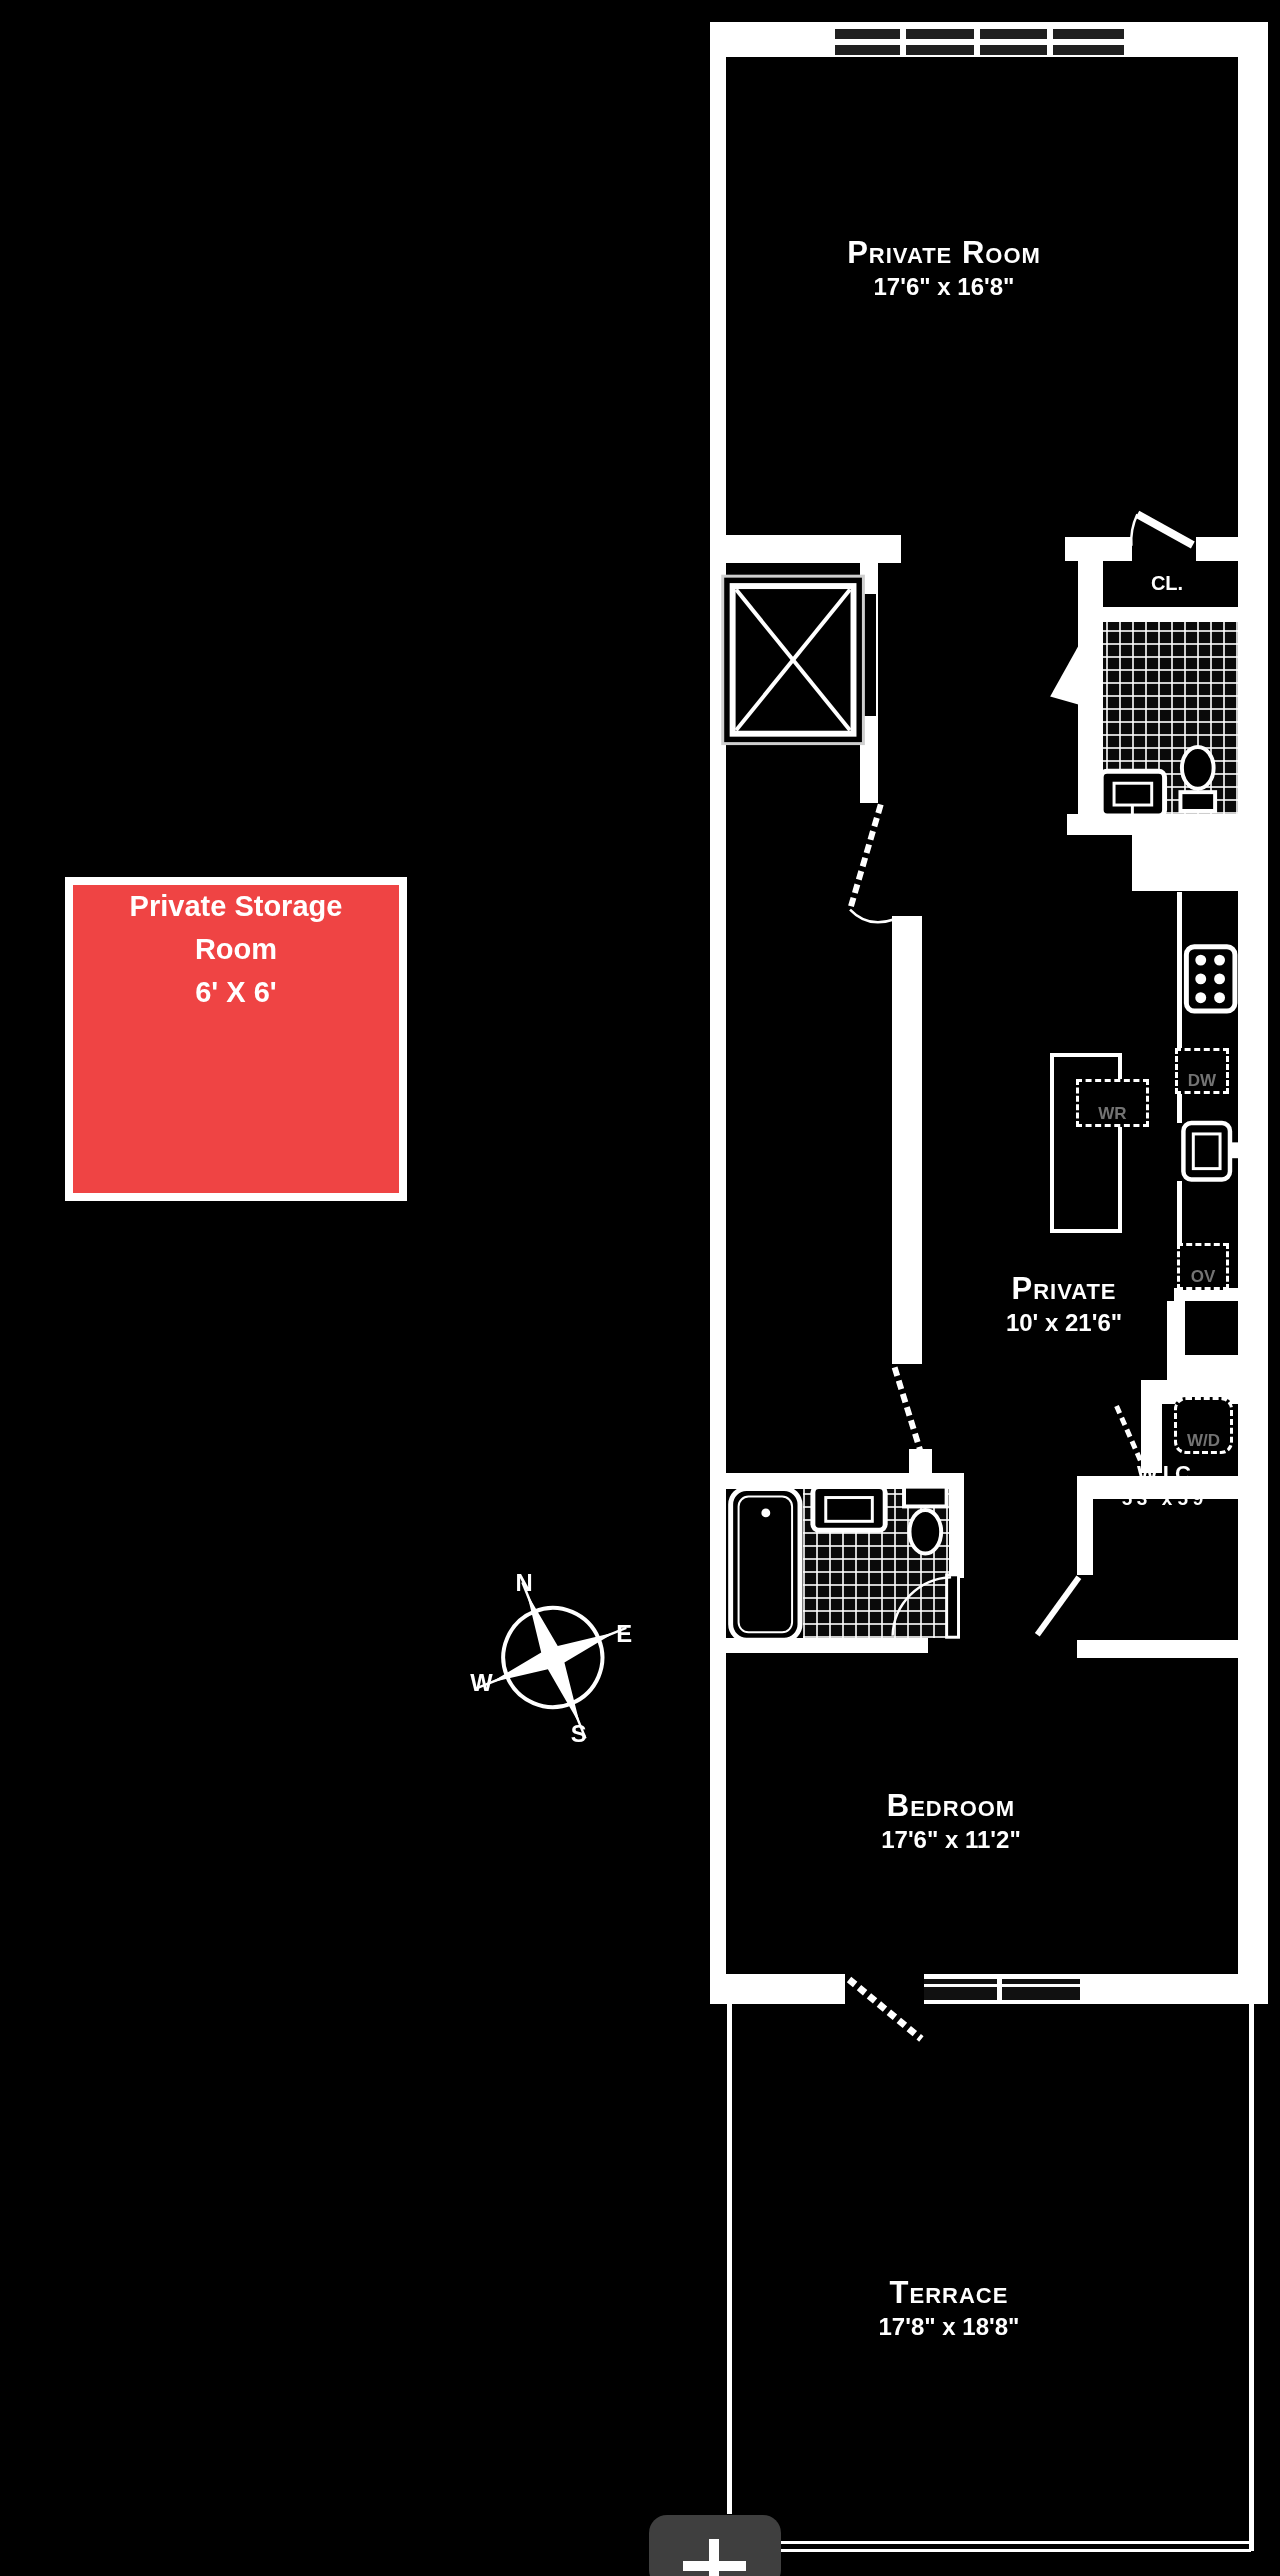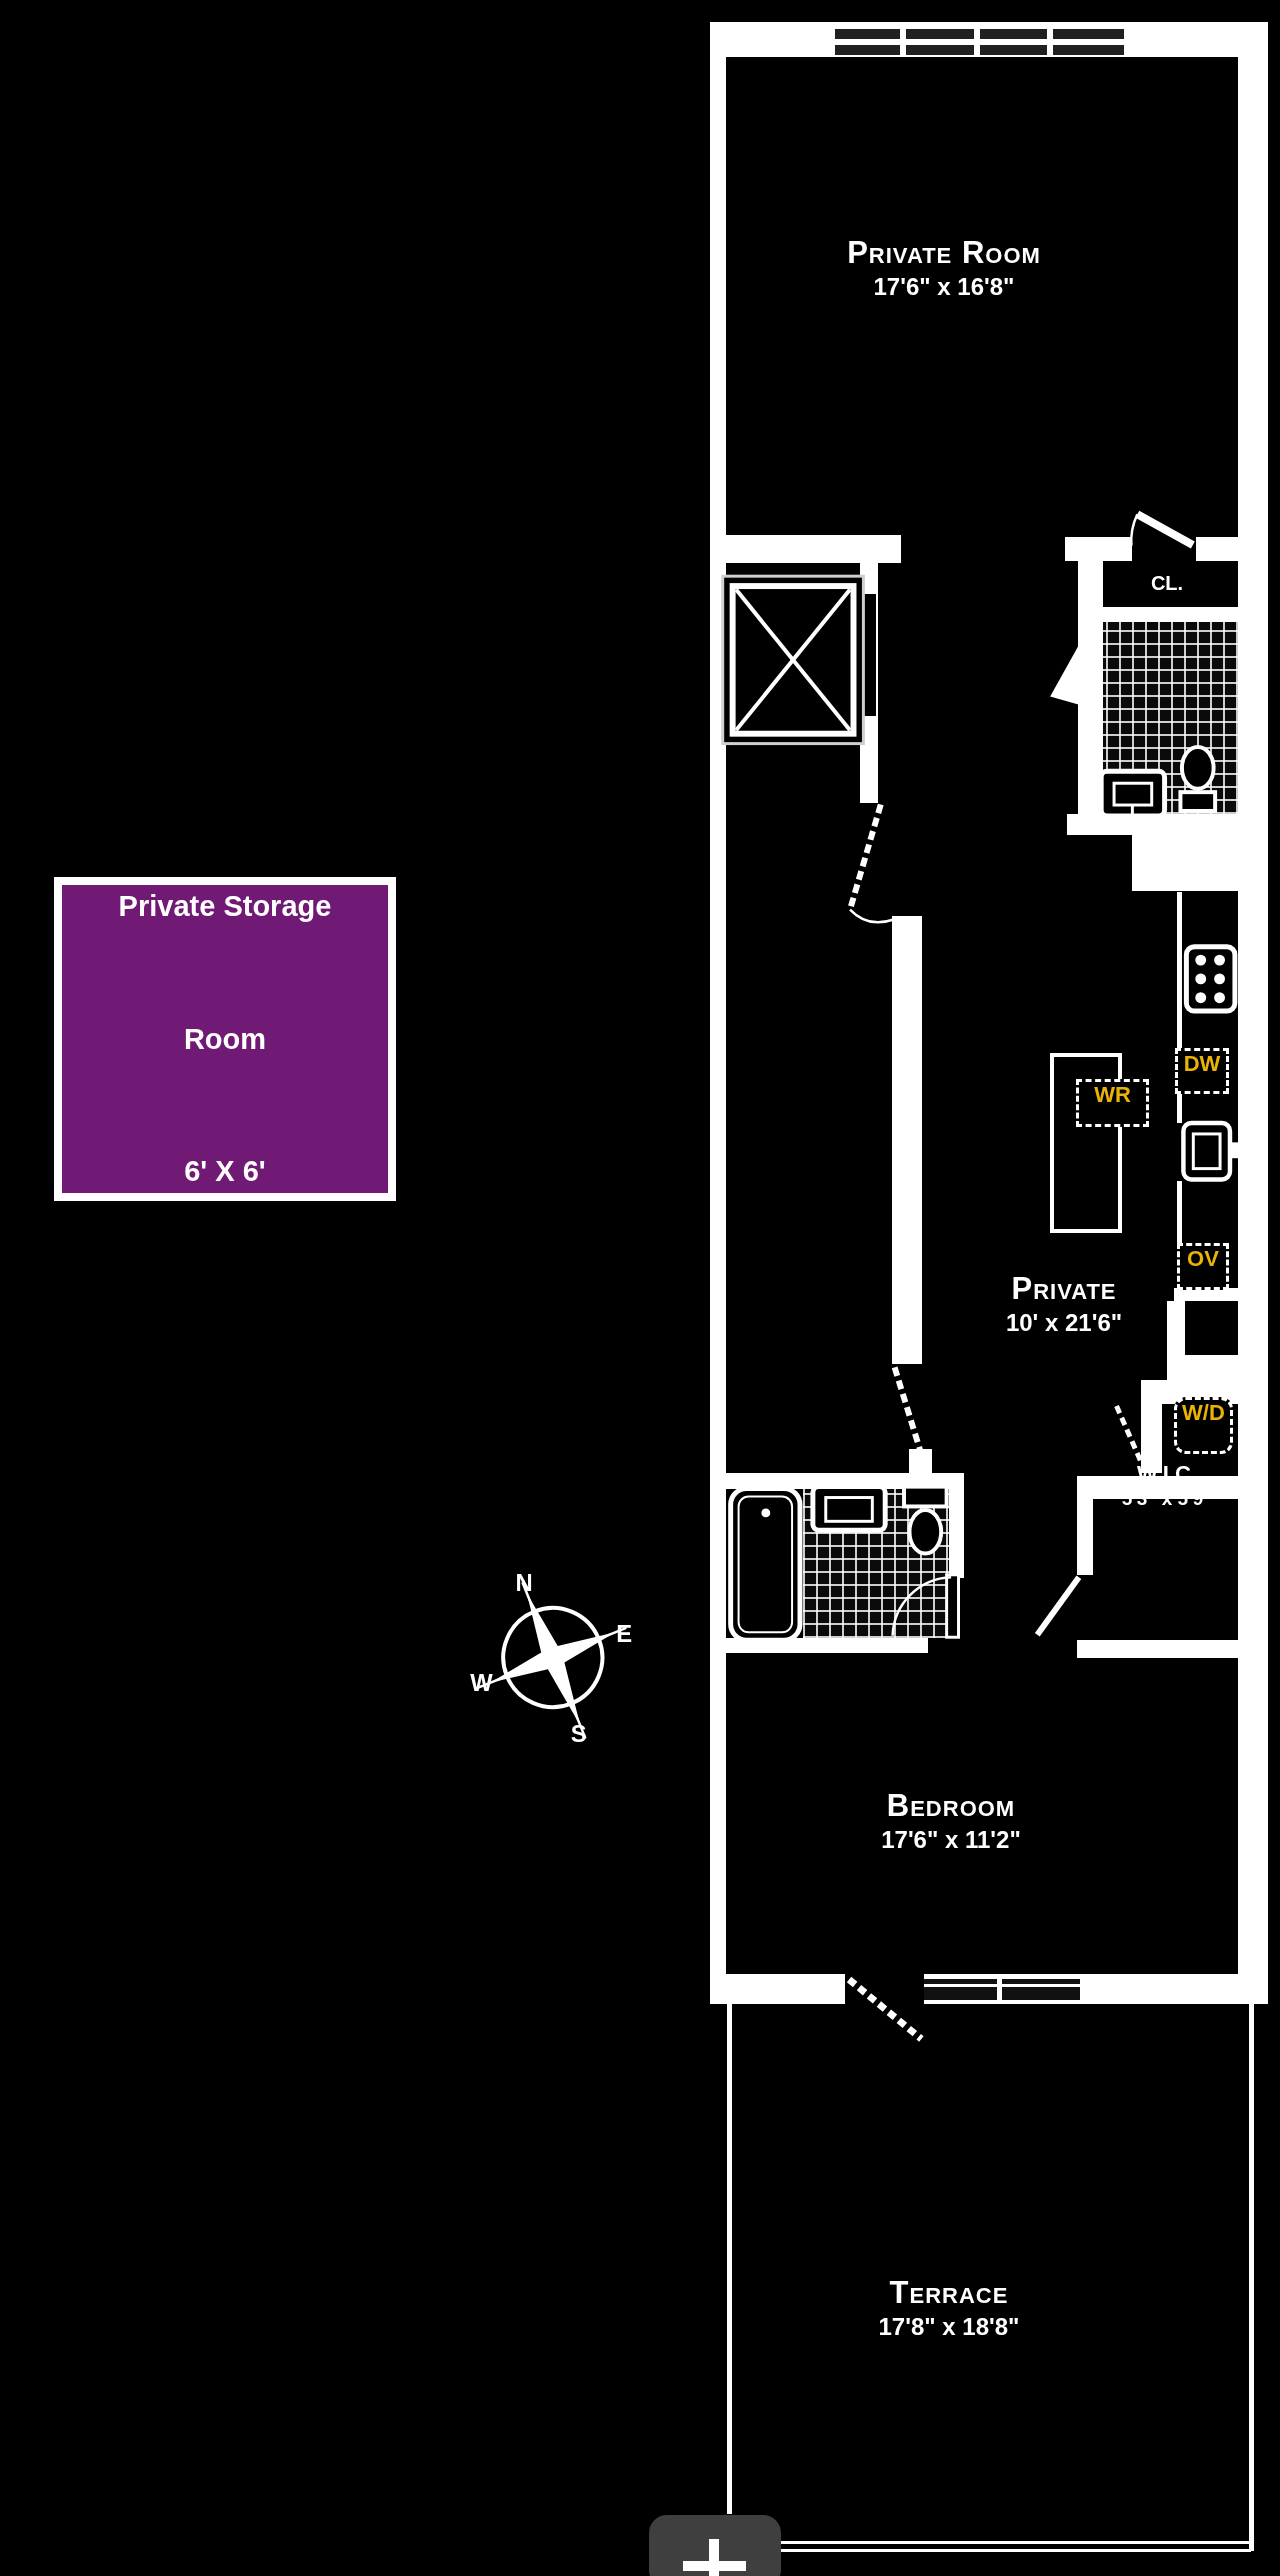--- a/index.html
+++ b/index.html
@@ -17,28 +17,28 @@
   }
   .svg-layer{position:absolute;left:0;top:0;z-index:5;pointer-events:none;}
   .label{position:absolute;transform:translateX(-50%);text-align:center;z-index:9;white-space:nowrap;}
   .rn{font-weight:bold;font-variant:small-caps;font-size:31px;line-height:1.15;letter-spacing:1px;}
   .rd{font-weight:bold;font-size:24px;line-height:1.35;}
   .small .rn{font-size:22px;letter-spacing:0;}
   .small .rd{font-size:19px;}
   .tinylabel{position:absolute;transform:translate(-50%,-50%);font-weight:bold;font-size:20px;z-index:9;}
   .dash{
     position:absolute;z-index:6;background:#000;border:3px dashed #fff;
-    display:flex;align-items:flex-start;justify-content:center;
-    font-weight:bold;font-size:22px;color:#eab308;box-sizing:border-box;
+    display:flex;align-items:flex-end;justify-content:center;
+    font-weight:bold;font-size:17px;color:#737373;box-sizing:border-box;
   }
   .island{position:absolute;z-index:5;background:#000;border:4px solid #fff;box-sizing:border-box;}
   .storage{
-    position:absolute;left:54px;top:877px;width:342px;height:324px;z-index:6;
-    border:8px solid #fff;box-sizing:border-box;background:#701a75;
-    display:flex;flex-direction:column;align-items:center;justify-content:space-between;
+    position:absolute;left:65px;top:877px;width:342px;height:324px;z-index:6;
+    border:8px solid #fff;box-sizing:border-box;background:#ef4444;
+    display:flex;flex-direction:column;align-items:center;justify-content:flex-start;
     font-weight:bold;font-size:29px;line-height:43px;text-align:center;
   }
   .win{position:absolute;z-index:4;}
   .win .bar{position:absolute;background:#202020;}
   .win .div{position:absolute;background:#fff;}
   .bed-win{position:absolute;z-index:4;background:#111;}
   .bed-win .hline{position:absolute;background:#fff;}
   .zoombtn{
     position:absolute;left:649px;top:2515px;width:132px;height:73px;z-index:10;
     background:#3f3f3f;border-radius:18px;border:none;

